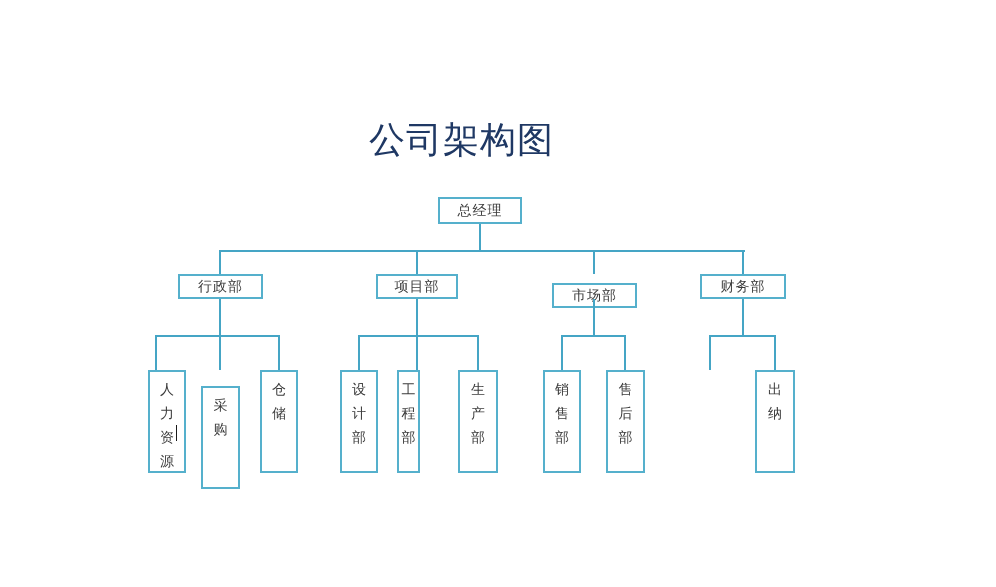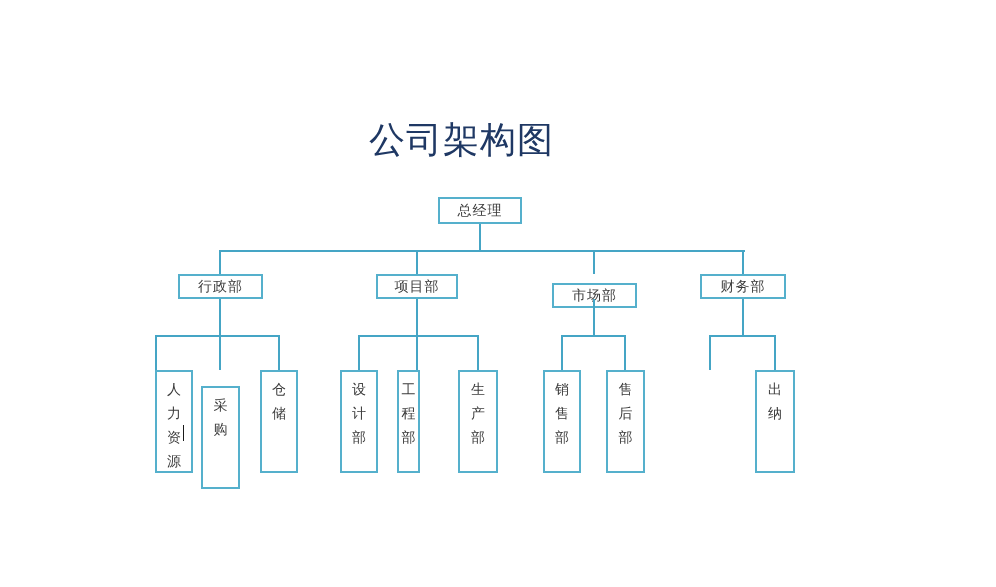--- a/index.html
+++ b/index.html
@@ -115,21 +115,21 @@
   <div class="line" style="left:593px;top:299px;width:2px;height:38px;"></div>
   <div class="line" style="left:561px;top:335px;width:65px;height:2px;"></div>
   <div class="line" style="left:561px;top:335px;width:2px;height:35px;"></div>
   <div class="line" style="left:624px;top:335px;width:2px;height:35px;"></div>
 
   <div class="line" style="left:742px;top:299px;width:2px;height:38px;"></div>
   <div class="line" style="left:709px;top:335px;width:67px;height:2px;"></div>
   <div class="line" style="left:709px;top:335px;width:2px;height:35px;"></div>
   <div class="line" style="left:774px;top:335px;width:2px;height:35px;"></div>
 
-  <div class="box l3" style="left:155px;top:370px;width:38px;">
+  <div class="box l3" style="left:148px;top:370px;width:38px;">
     <span class="vtext">人力资源</span>
     <span class="caret"></span>
   </div>
   <div class="box l3" style="left:201px;top:370px;width:39px;margin-top:16px;">
     <span class="vtext">采购</span>
   </div>
   <div class="box l3" style="left:260px;top:370px;width:38px;">
     <span class="vtext">仓储</span>
   </div>
 

